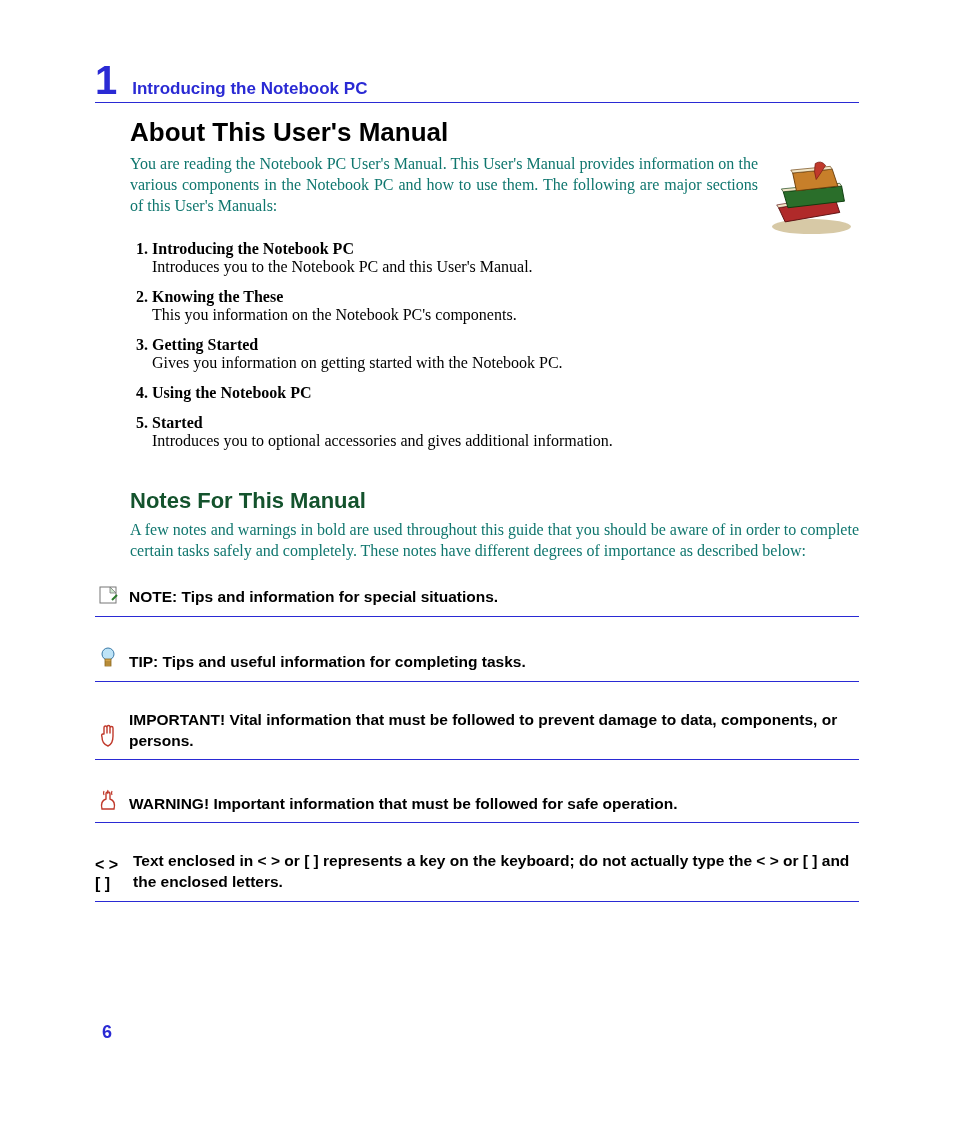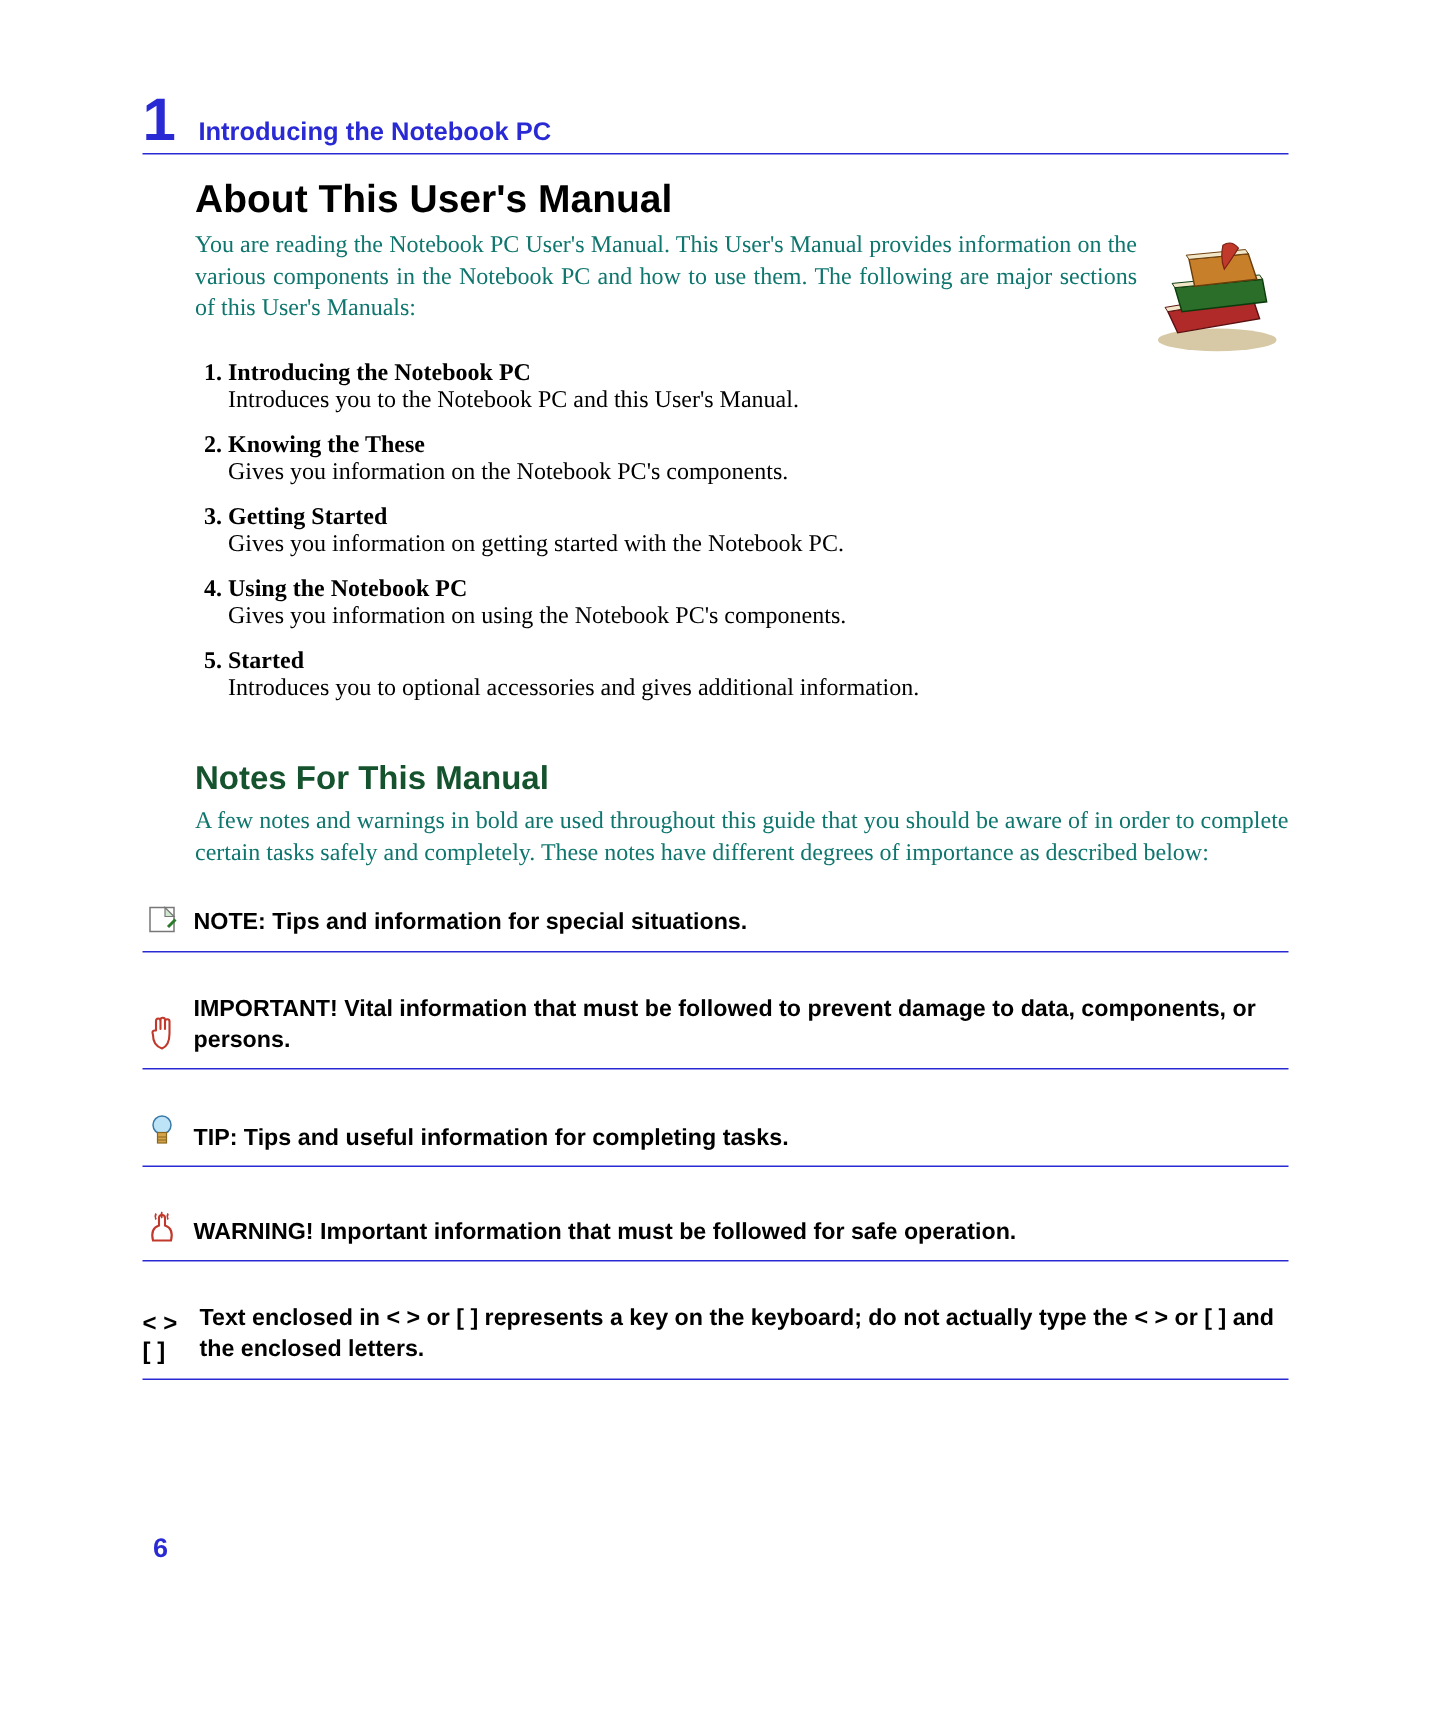--- a/index.html
+++ b/index.html
@@ -164,29 +164,28 @@
       <p class="body">You are reading the Notebook PC User's Manual. This User's Manual provides information on the various components in the Notebook PC and how to use them. The following are major sections of this User's Manuals:</p>
     </div>
 
     <ol class="sections-list">
       <li>
         <span class="li-title">Introducing the Notebook PC</span>
         <span class="li-desc">Introduces you to the Notebook PC and this User's Manual.</span>
       </li>
       <li>
         <span class="li-title">Knowing the These</span>
-        <span class="li-desc">Gives you information on the Notebook PC's components.</span>
+        <span class="li-desc">This you information on the Notebook PC's components.</span>
       </li>
       <li>
         <span class="li-title">Getting Started</span>
         <span class="li-desc">Gives you information on getting started with the Notebook PC.</span>
       </li>
       <li>
         <span class="li-title">Using the Notebook PC</span>
-        <span class="li-desc">Gives you information on using the Notebook PC's components.</span>
       </li>
       <li>
         <span class="li-title">Started</span>
         <span class="li-desc">Introduces you to optional accessories and gives additional information.</span>
       </li>
     </ol>
 
     <h2 class="subsection">Notes For This Manual</h2>
     <p class="body">A few notes and warnings in bold are used throughout this guide that you should be aware of in order to complete certain tasks safely and completely. These notes have different degrees of importance as described below:</p>
 
@@ -196,45 +195,45 @@
 
     <div class="callout-row">
       <div class="callout-icon">
         <svg width="20" height="20" viewBox="0 0 20 20">
           <rect x="2" y="2" width="16" height="16" fill="#fff" stroke="#777" stroke-width="1"></rect>
           <path d="M 12 2 L 18 8 L 12 8 Z" fill="#cfe8cf" stroke="#777" stroke-width="0.8"></path>
           <path d="M 14 15 L 19 10" stroke="#2a7a2a" stroke-width="2"></path>
         </svg>
       </div>
       <div class="callout-text">NOTE: Tips and information for special situations.</div>
-    </div>
-
-    <div class="callout-row">
-      <div class="callout-icon">
-        <svg width="20" height="24" viewBox="0 0 20 24">
-          <path d="M 6 10 L 6 4 Q 6 2 7.5 2 Q 9 2 9 4 L 9 9 L 9 3 Q 9 1.5 10.5 1.5 Q 12 1.5 12 3 L 12 9 L 12 4 Q 12 2.5 13.5 2.5 Q 15 2.5 15 4 L 15 12 Q 15 20 10 22 Q 4 20 4 13 Q 3 10 5 10 Z" fill="none" stroke="#c0392b" stroke-width="1.4" stroke-linejoin="round"></path>
-        </svg>
-      </div>
-      <div class="callout-text">IMPORTANT! Vital information that must be followed to prevent damage to data, components, or persons.</div>
     </div>
 
     <div class="callout-row">
       <div class="callout-icon">
         <svg width="18" height="24" viewBox="0 0 18 24">
           <circle cx="9" cy="8" r="6" fill="#bde3f7" stroke="#3a7aa8" stroke-width="1"></circle>
           <rect x="6" y="13" width="6" height="7" fill="#d4a34a" stroke="#8a671f" stroke-width="0.8"></rect>
           <line x1="6" y1="16" x2="12" y2="16" stroke="#8a671f" stroke-width="0.8"></line>
           <line x1="6" y1="18" x2="12" y2="18" stroke="#8a671f" stroke-width="0.8"></line>
         </svg>
       </div>
       <div class="callout-text">TIP: Tips and useful information for completing tasks.</div>
     </div>
 
     <div class="callout-row">
       <div class="callout-icon">
+        <svg width="20" height="24" viewBox="0 0 20 24">
+          <path d="M 6 10 L 6 4 Q 6 2 7.5 2 Q 9 2 9 4 L 9 9 L 9 3 Q 9 1.5 10.5 1.5 Q 12 1.5 12 3 L 12 9 L 12 4 Q 12 2.5 13.5 2.5 Q 15 2.5 15 4 L 15 12 Q 15 20 10 22 Q 4 20 4 13 Q 3 10 5 10 Z" fill="none" stroke="#c0392b" stroke-width="1.4" stroke-linejoin="round"></path>
+        </svg>
+      </div>
+      <div class="callout-text">IMPORTANT! Vital information that must be followed to prevent damage to data, components, or persons.</div>
+    </div>
+
+    <div class="callout-row">
+      <div class="callout-icon">
         <svg width="20" height="22" viewBox="0 0 20 22">
           <path d="M 4 20 Q 2 12 8 10 L 8 5 Q 8 3 10 3 Q 12 3 12 5 L 12 10 Q 18 12 16 20 Z" fill="none" stroke="#c0392b" stroke-width="1.4"></path>
           <path d="M 6 4 Q 5 2 6 0 M 10 3 Q 9 1 10 -1 M 14 4 Q 13 2 14 0" fill="none" stroke="#c0392b" stroke-width="1.2" transform="translate(0,2)"></path>
         </svg>
       </div>
       <div class="callout-text">WARNING! Important information that must be followed for safe operation.</div>
     </div>
 
     <div class="callout-row">
       <div class="key-icon">

